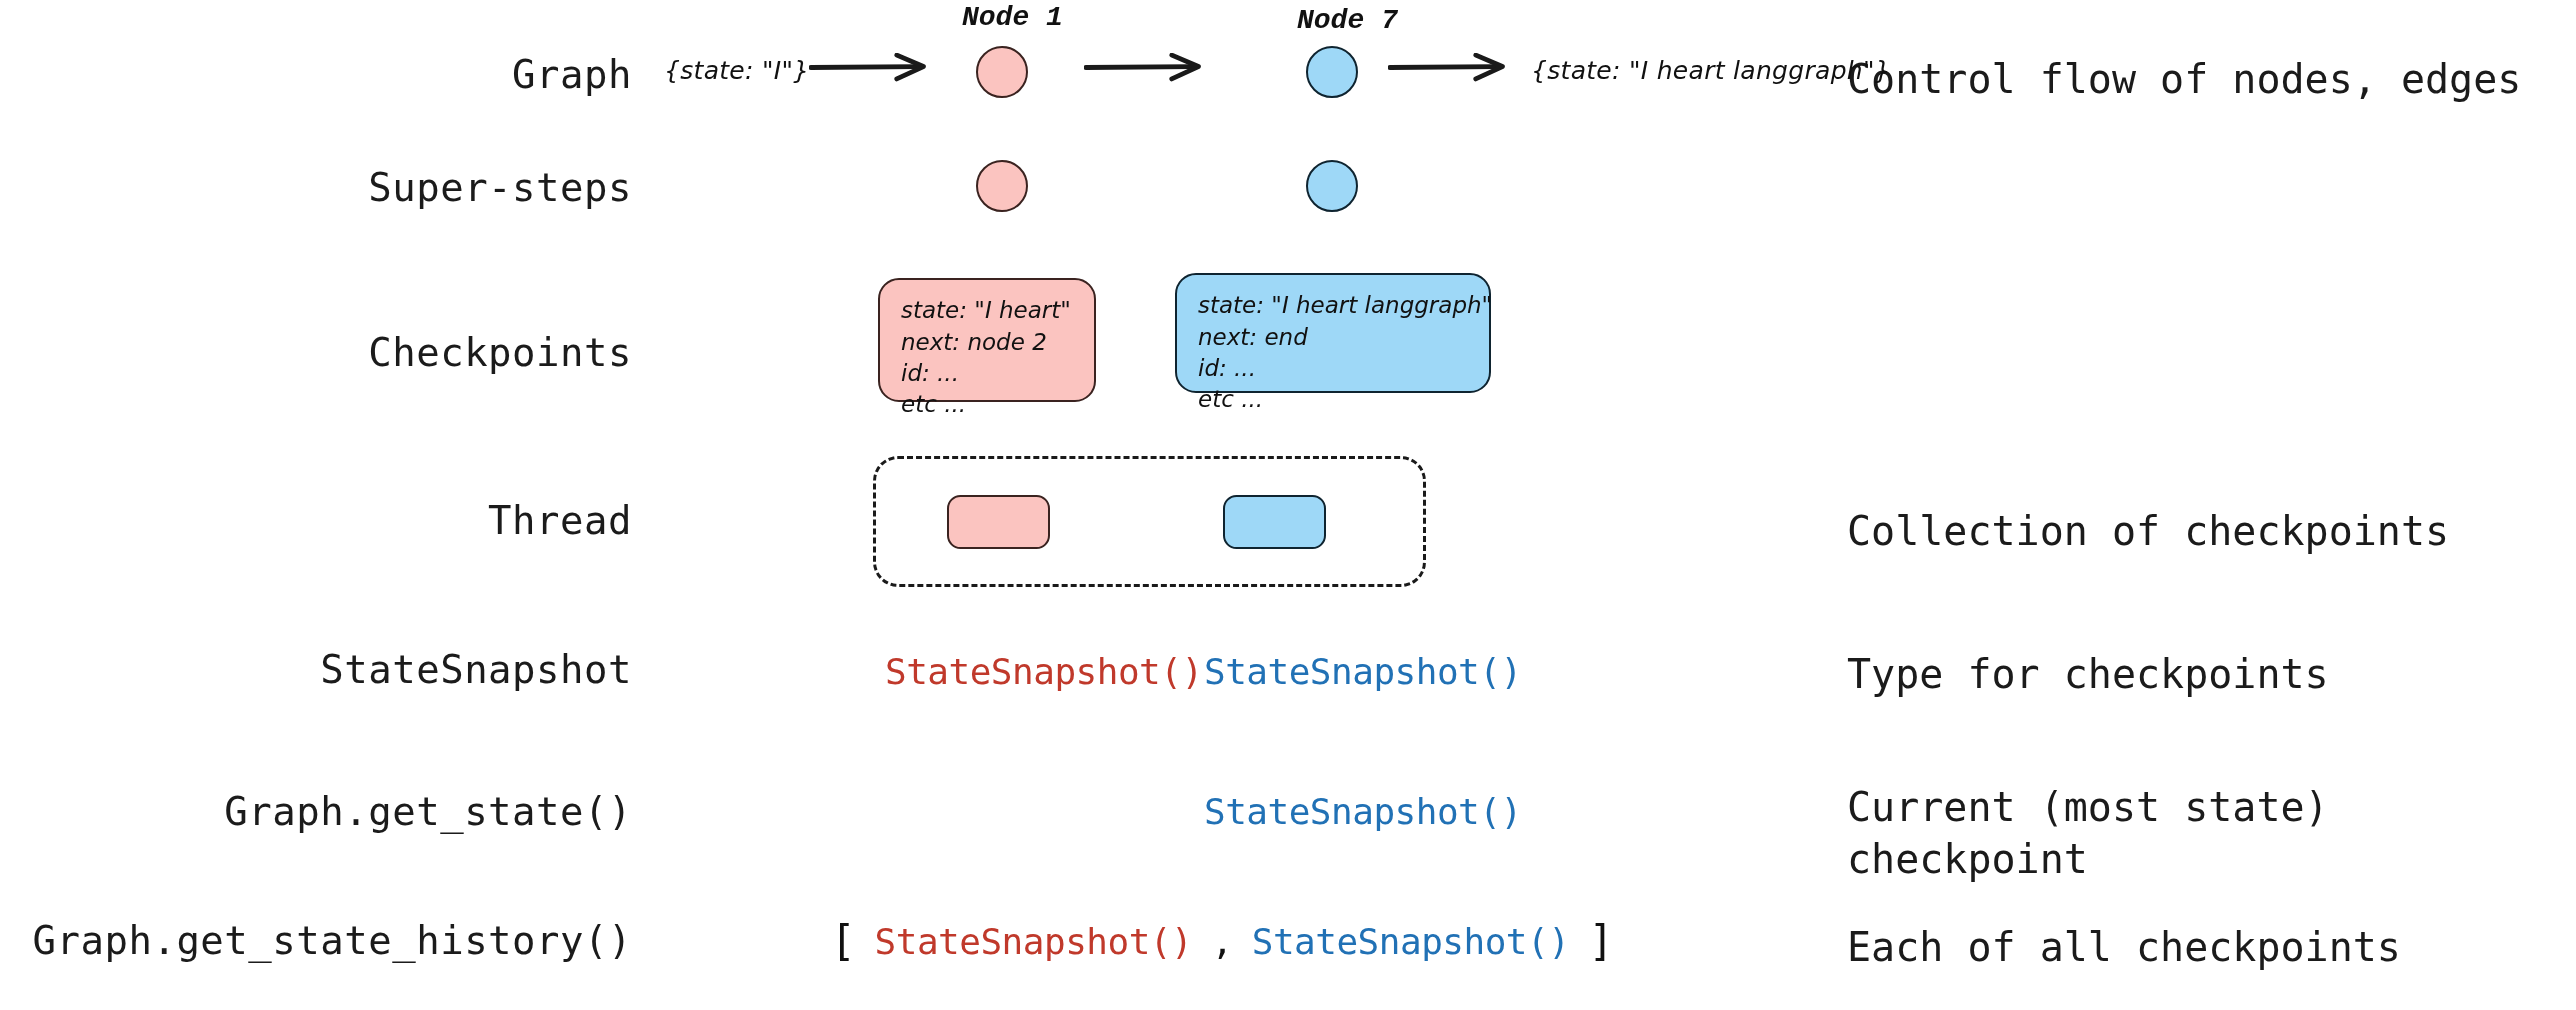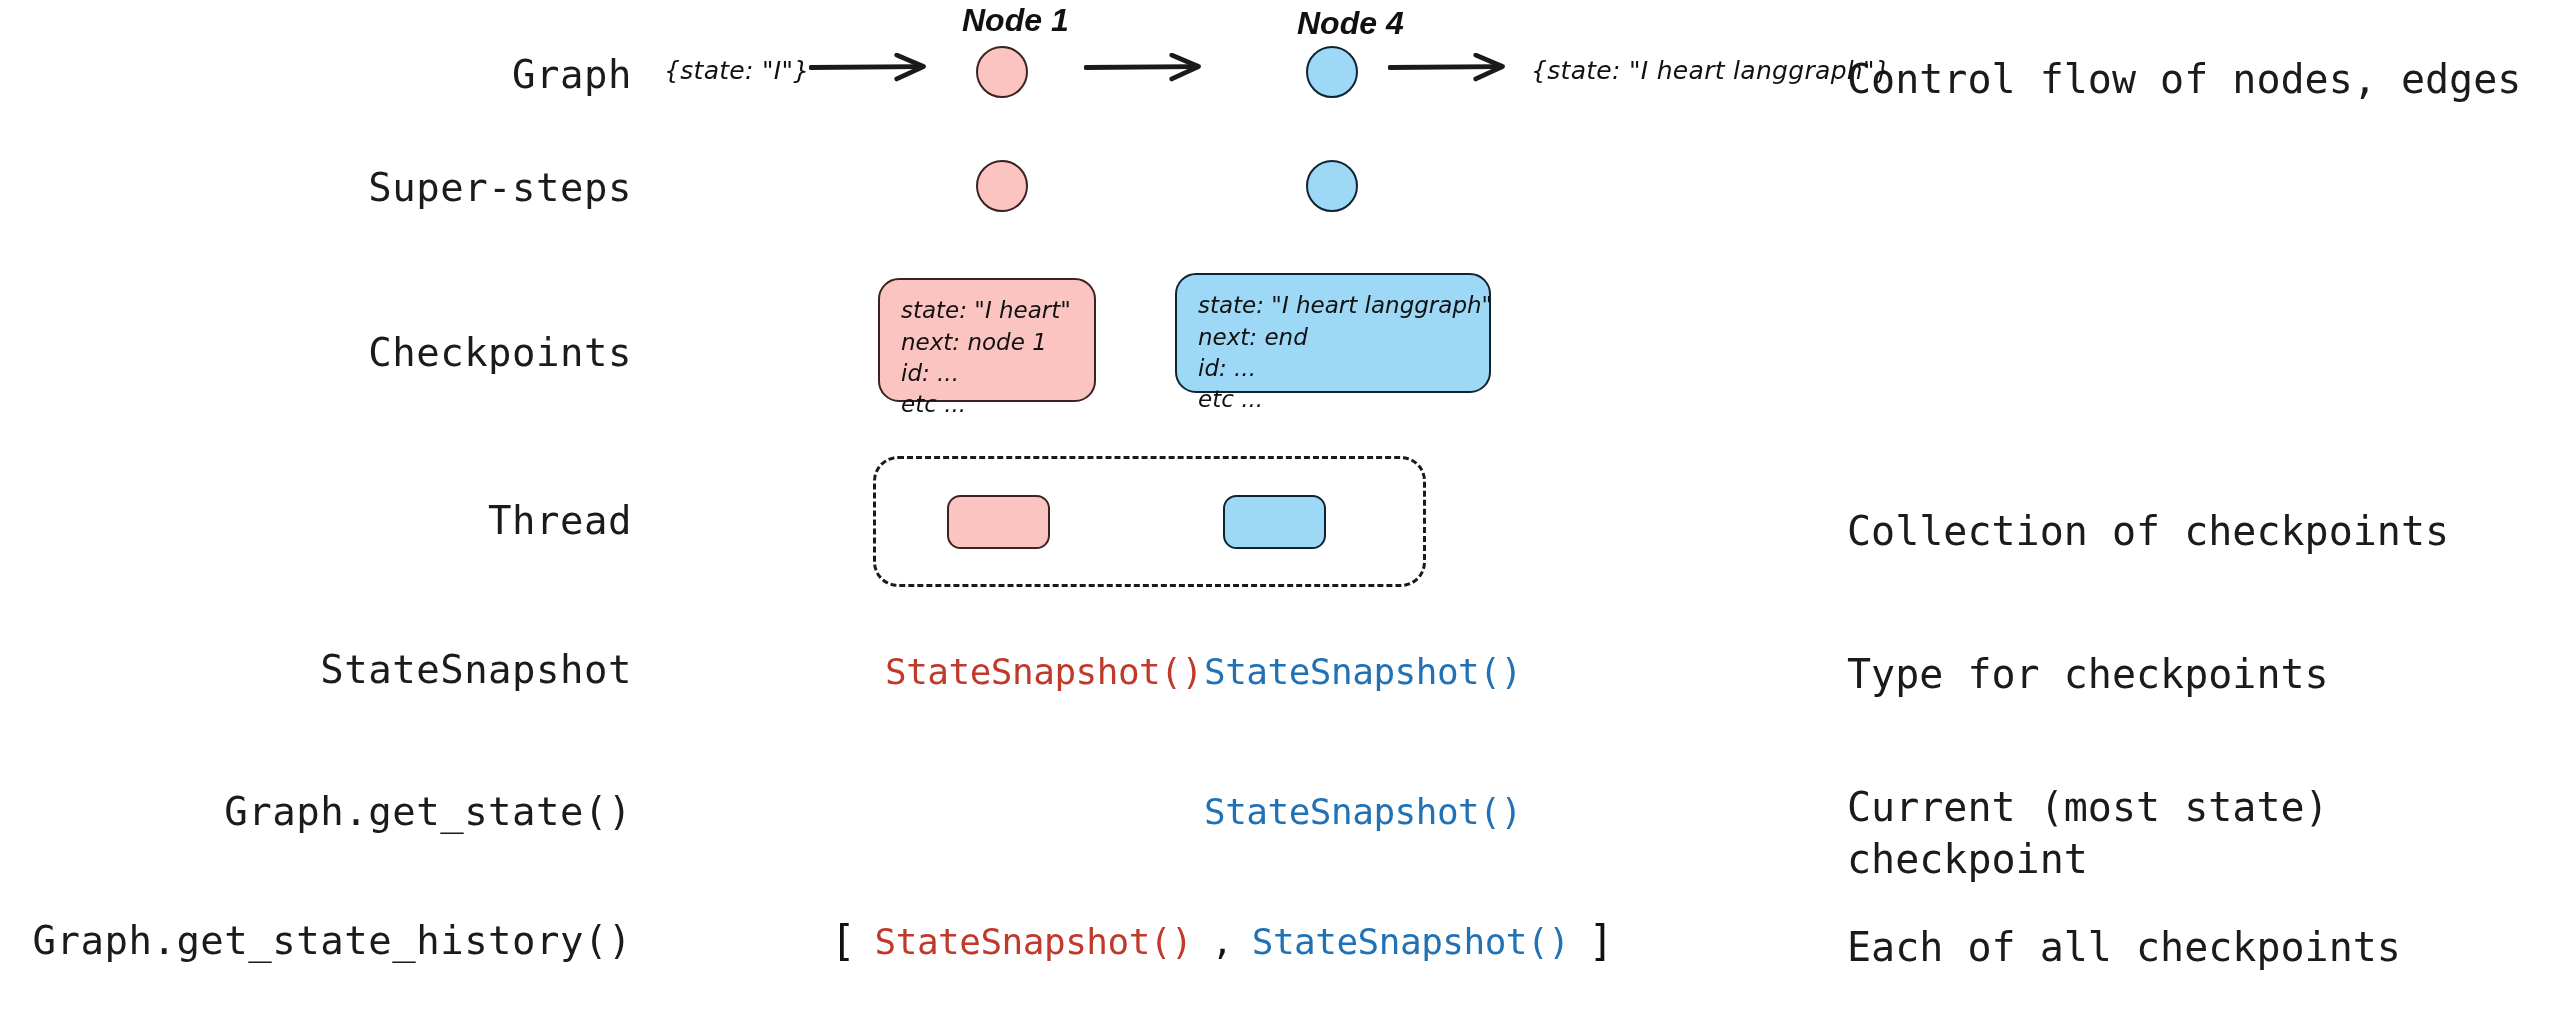--- a/index.html
+++ b/index.html
@@ -51,24 +51,24 @@
     font-family: "DejaVu Sans", sans-serif;
     font-style: italic;
     font-size: 25px;
     color: #111111;
     white-space: nowrap;
     letter-spacing: 0.3px;
   }
 
   .node-tag {
     position: absolute;
-    font-family: Liberation Sans, sans-serif;
+    font-family: Liberation Mono, monospace;
     font-style: italic;
     font-weight: bold;
-    font-size: 32px;
+    font-size: 28px;
     color: #111111;
     white-space: nowrap;
   }
 
   
   .node-circle {
     position: absolute;
     width: 52px;
     height: 52px;
     border-radius: 50%;
@@ -161,21 +161,21 @@
   <div class="row-label" style="top:792px;">Graph.get_state()</div>
   <div class="row-label" style="top:921px;">Graph.get_state_history()</div>
 
   <div class="row-desc" style="top:53px;">Control flow of nodes, edges</div>
   <div class="row-desc" style="top:648px;">Type for checkpoints</div>
   <div class="row-desc" style="top:505px;">Collection of checkpoints</div>
   <div class="row-desc" style="top:781px;">Current (most state) checkpoint</div>
   <div class="row-desc" style="top:921px;">Each of all checkpoints</div>
 
   <div class="node-tag" style="left:962px; top:1.9px;">Node 1</div>
-  <div class="node-tag" style="left:1297px; top:4.8px;">Node 4</div>
+  <div class="node-tag" style="left:1297px; top:4.8px;">Node 7</div>
 
   <span class="hand" style="position:absolute; left:664px; top:56px;">{state: "I"}</span>
 
   <svg class="arrow" style="left:809px; top:53px;" width="124" height="29" viewBox="0 0 130 30">
     <path d="M2,15 L112,14" stroke="#1a1a1a" stroke-width="5" fill="none" stroke-linecap="round"></path>
     <path d="M92,2 L120,14 L92,27" stroke="#1a1a1a" stroke-width="5" fill="none" stroke-linecap="round" stroke-linejoin="round"></path>
   </svg>
 
   <div class="node-circle pink" style="left:976px; top:46px;"></div>
 
@@ -191,21 +191,21 @@
     <path d="M92,2 L120,14 L92,27" stroke="#1a1a1a" stroke-width="5" fill="none" stroke-linecap="round" stroke-linejoin="round"></path>
   </svg>
 
   <span class="hand" style="position:absolute; left:1531px; top:56px;">{state: "I heart langgraph"}</span>
 
   <div class="node-circle pink" style="left:976px; top:160px;"></div>
   <div class="node-circle blue" style="left:1306px; top:160px;"></div>
 
   <div class="ckpt pink" style="left:878px; top:278px; width:218px; height:124px;">
     <div class="ckpt-line">state: "I heart"</div>
-    <div class="ckpt-line">next: node 1</div>
+    <div class="ckpt-line">next: node 2</div>
     <div class="ckpt-line">id: ...</div>
     <div class="ckpt-line">etc ...</div>
   </div>
 
   <div class="ckpt blue" style="left:1175px; top:273px; width:316px; height:120px;">
     <div class="ckpt-line">state: "I heart langgraph"</div>
     <div class="ckpt-line">next: end</div>
     <div class="ckpt-line">id: ...</div>
     <div class="ckpt-line">etc ...</div>
   </div>

